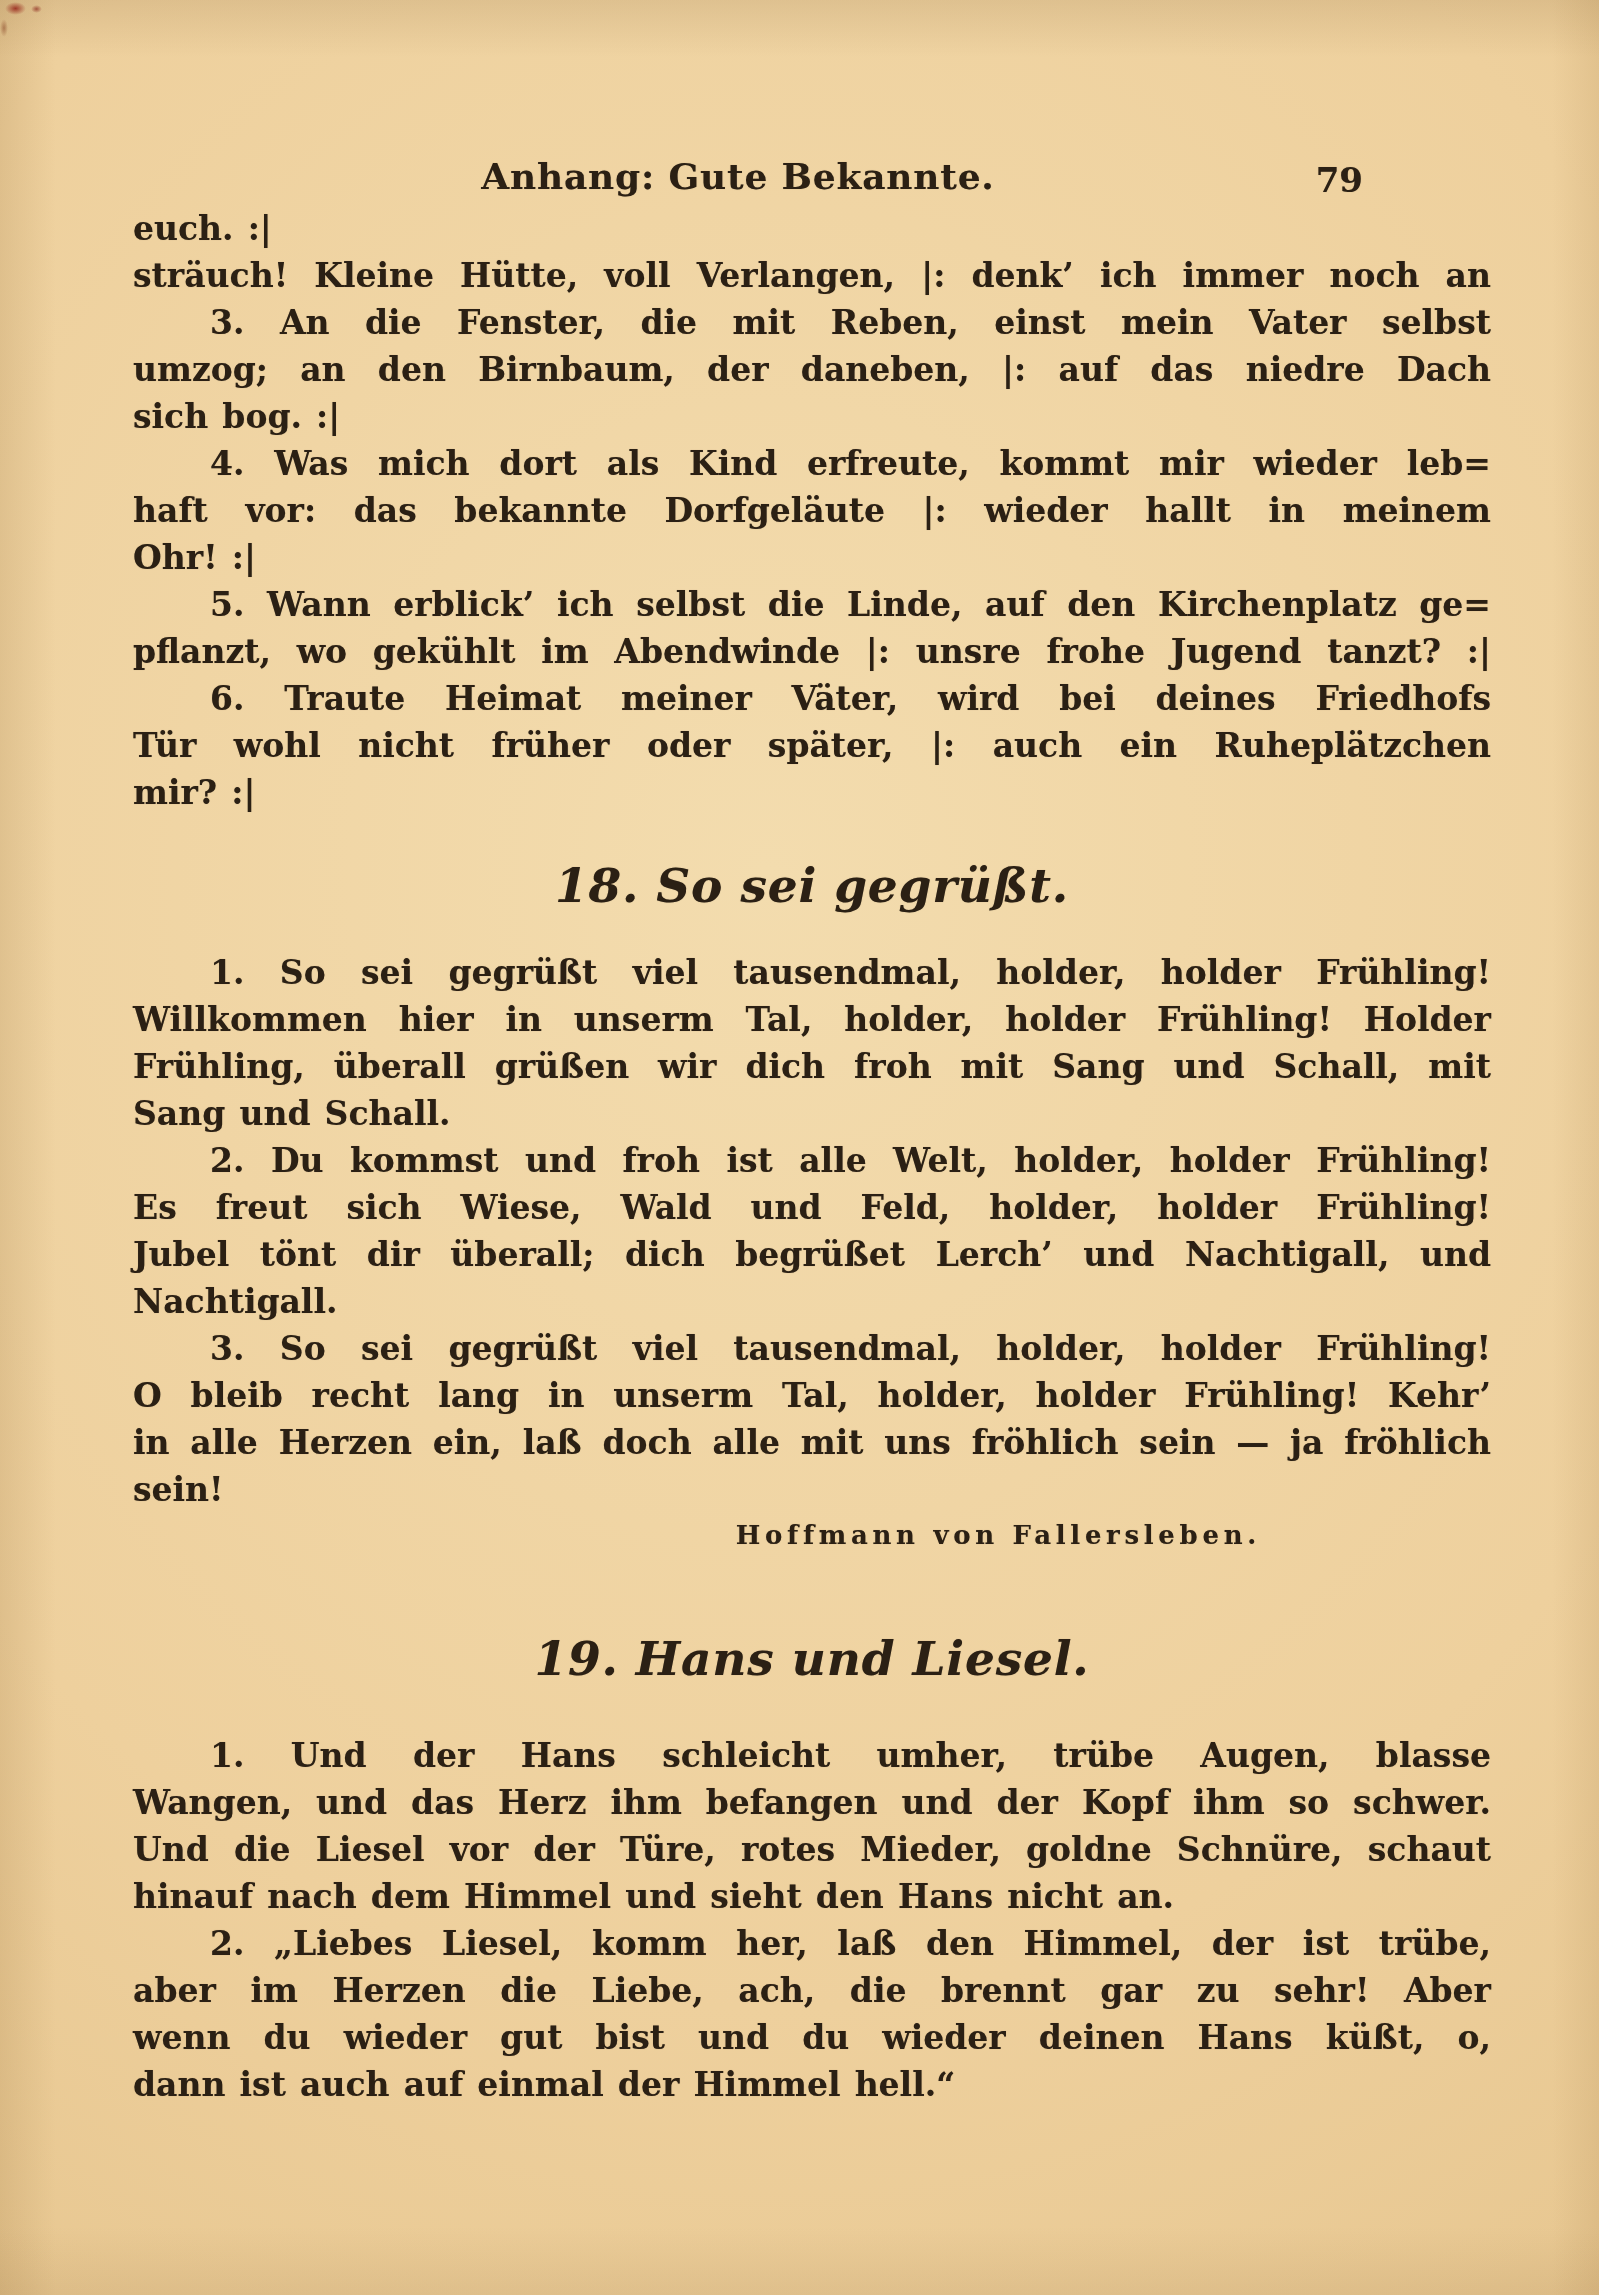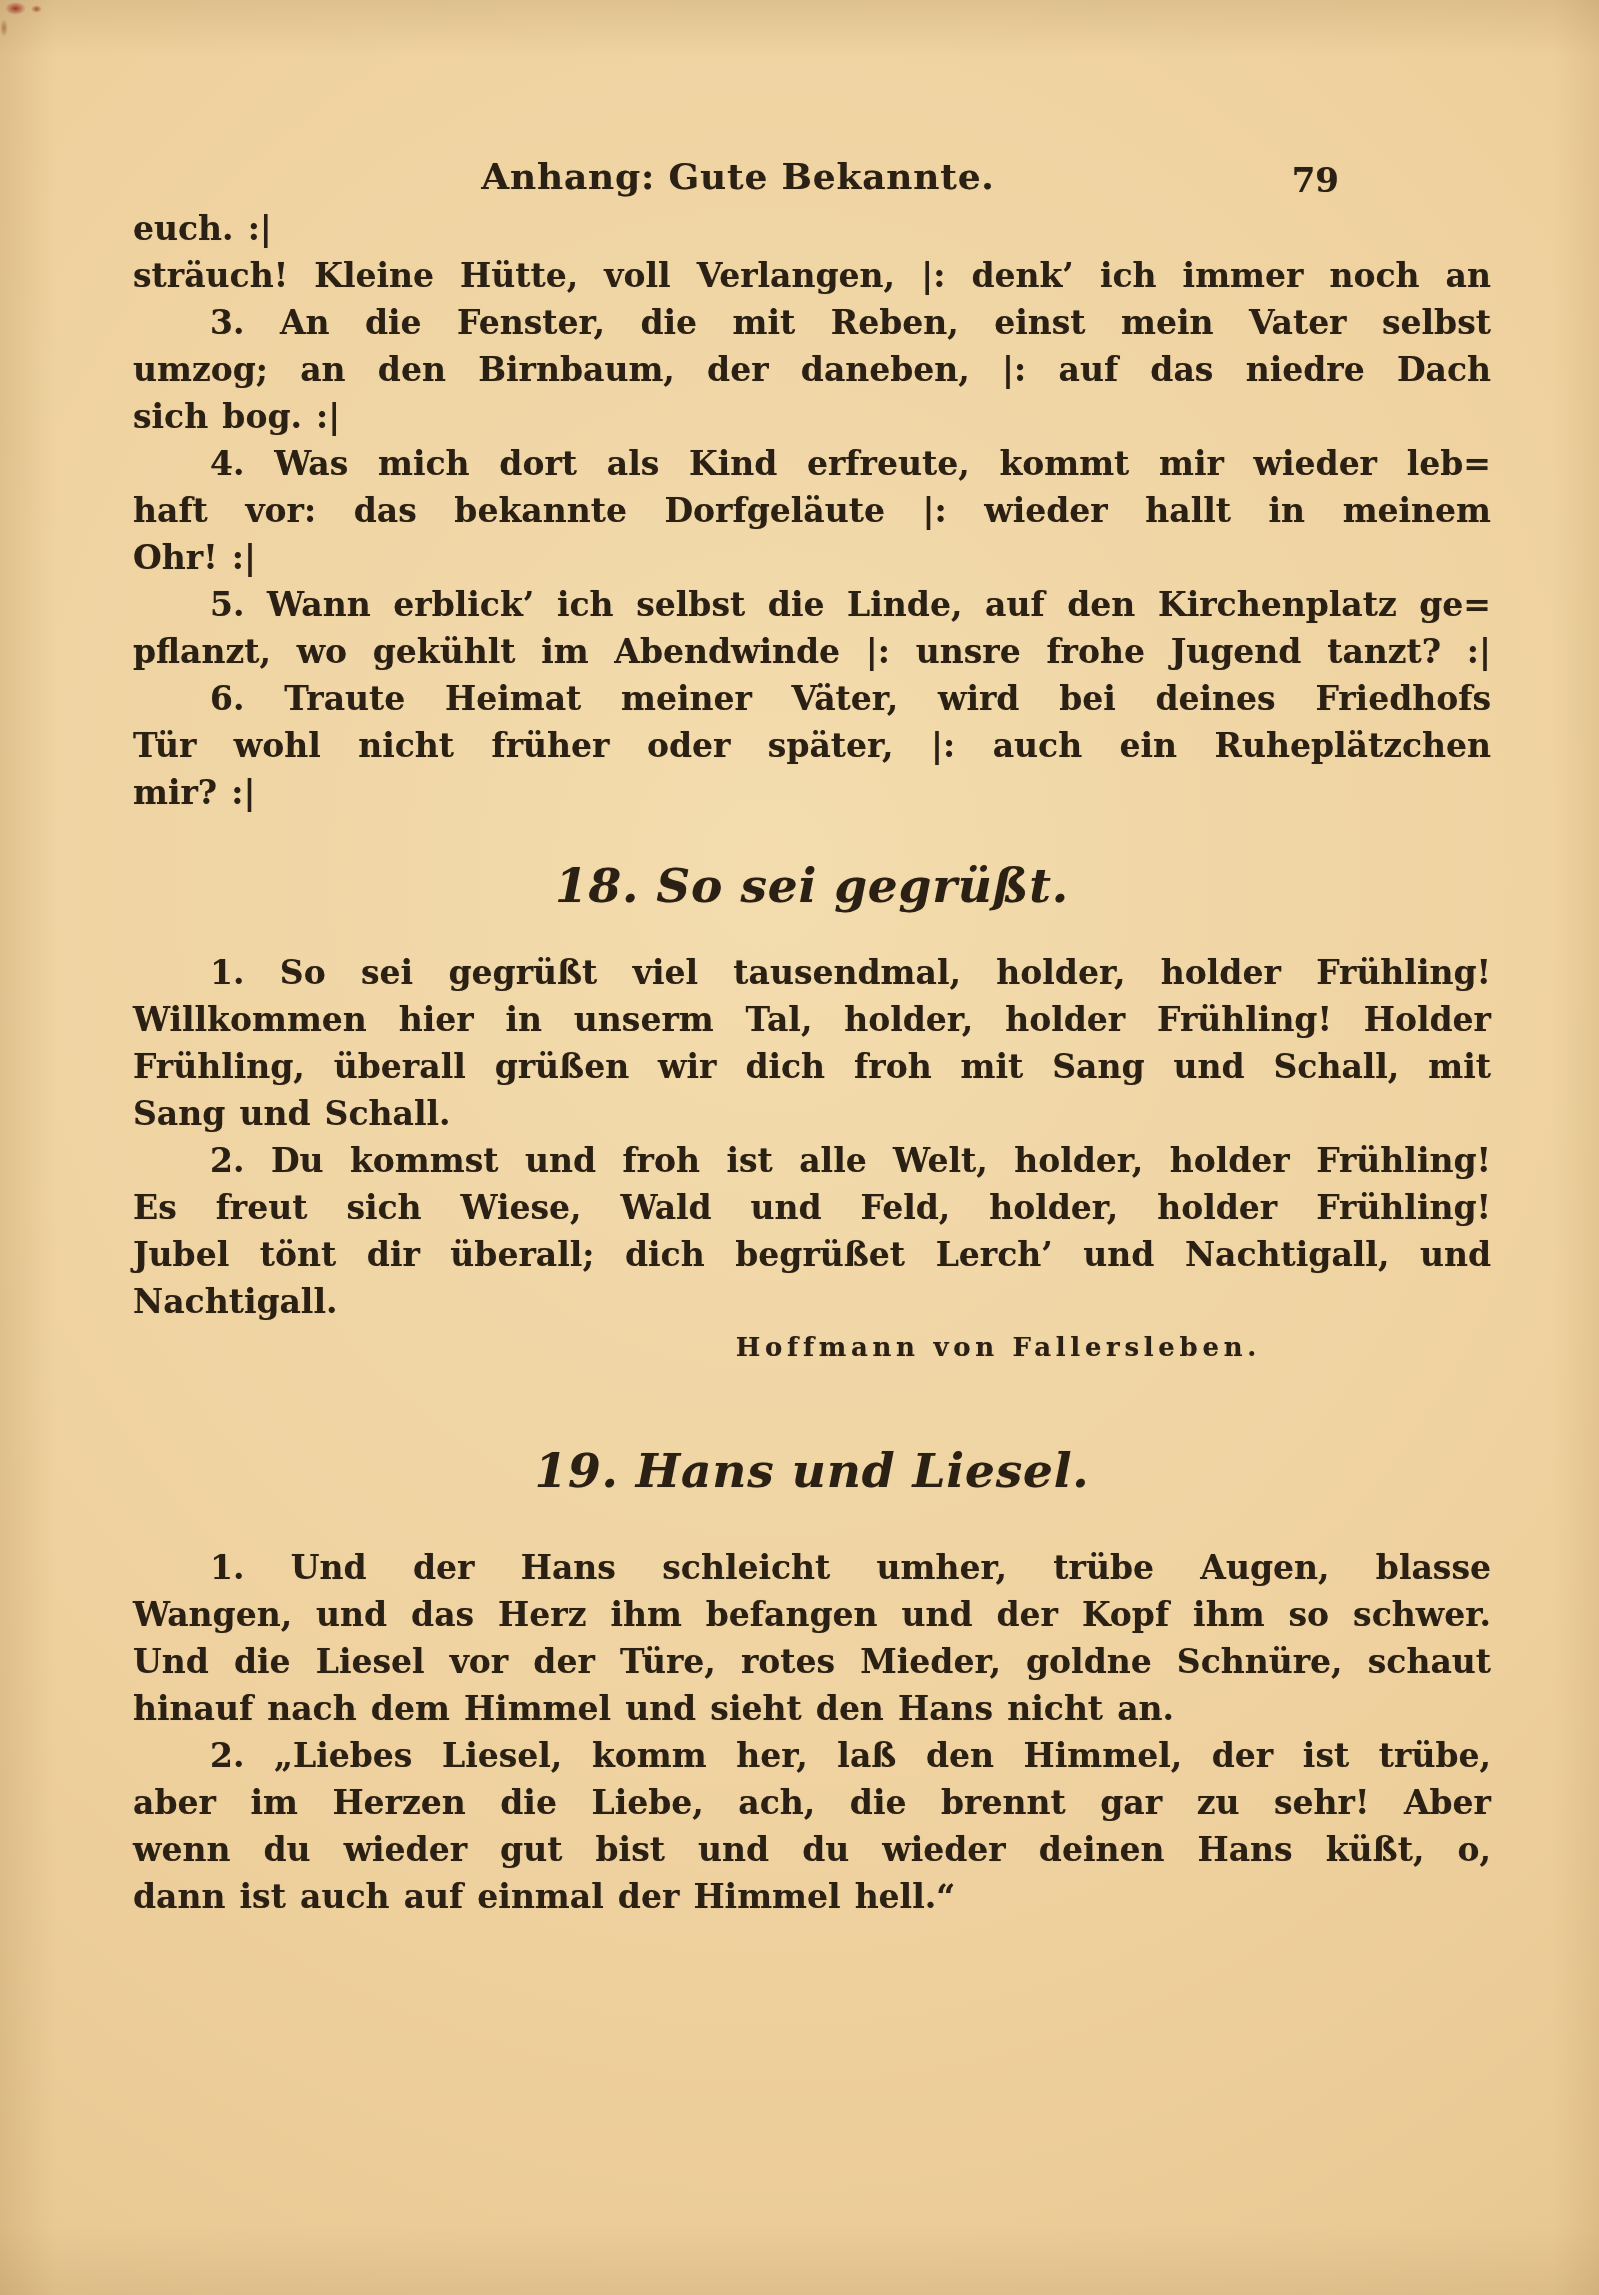--- a/index.html
+++ b/index.html
@@ -44,21 +44,21 @@
   .running-head .title {
     position: absolute;
     left: 50%;
     transform: translateX(-50%) translateX(-74px);
     font-size: 36px;
     letter-spacing: 0.8px;
     white-space: nowrap;
   }
   .running-head .pagenum {
     position: absolute;
-    right: 152px;
+    right: 128px;
     top: 4.8px;
     font-size: 34px;
   }
 
   .stanza { margin: 0; }
 
   .line {
     font-size: 33px;
     line-height: 47px;
     text-align: justify;
@@ -133,20 +133,26 @@
       <div class="line">Willkommen hier in unserm Tal, holder, holder Frühling! Holder</div>
       <div class="line">Frühling, überall grüßen wir dich froh mit Sang und Schall, mit</div>
       <div class="line end">Sang und Schall.</div>
     </div>
     <div class="stanza">
       <div class="line first">2. Du kommst und froh ist alle Welt, holder, holder Frühling!</div>
       <div class="line">Es freut sich Wiese, Wald und Feld, holder, holder Frühling!</div>
       <div class="line">Jubel tönt dir überall; dich begrüßet Lerch’ und Nachtigall, und</div>
       <div class="line end">Nachtigall.</div>
     </div>
+    <div class="stanza">
+      <div class="line first">3. So sei gegrüßt viel tausendmal, holder, holder Frühling!</div>
+      <div class="line">O bleib recht lang in unserm Tal, holder, holder Frühling! Kehr’</div>
+      <div class="line">in alle Herzen ein, laß doch alle mit uns fröhlich sein — ja fröhlich</div>
+      <div class="line end">sein!</div>
+    </div>
 
     <div class="attribution">Hoffmann von Fallersleben.</div>
 
     <h2 class="song-heading second">19. Hans und Liesel.</h2>
 
     <div class="stanza">
       <div class="line first">1. Und der Hans schleicht umher, trübe Augen, blasse</div>
       <div class="line">Wangen, und das Herz ihm befangen und der Kopf ihm so schwer.</div>
       <div class="line">Und die Liesel vor der Türe, rotes Mieder, goldne Schnüre, schaut</div>
       <div class="line end">hinauf nach dem Himmel und sieht den Hans nicht an.</div>

